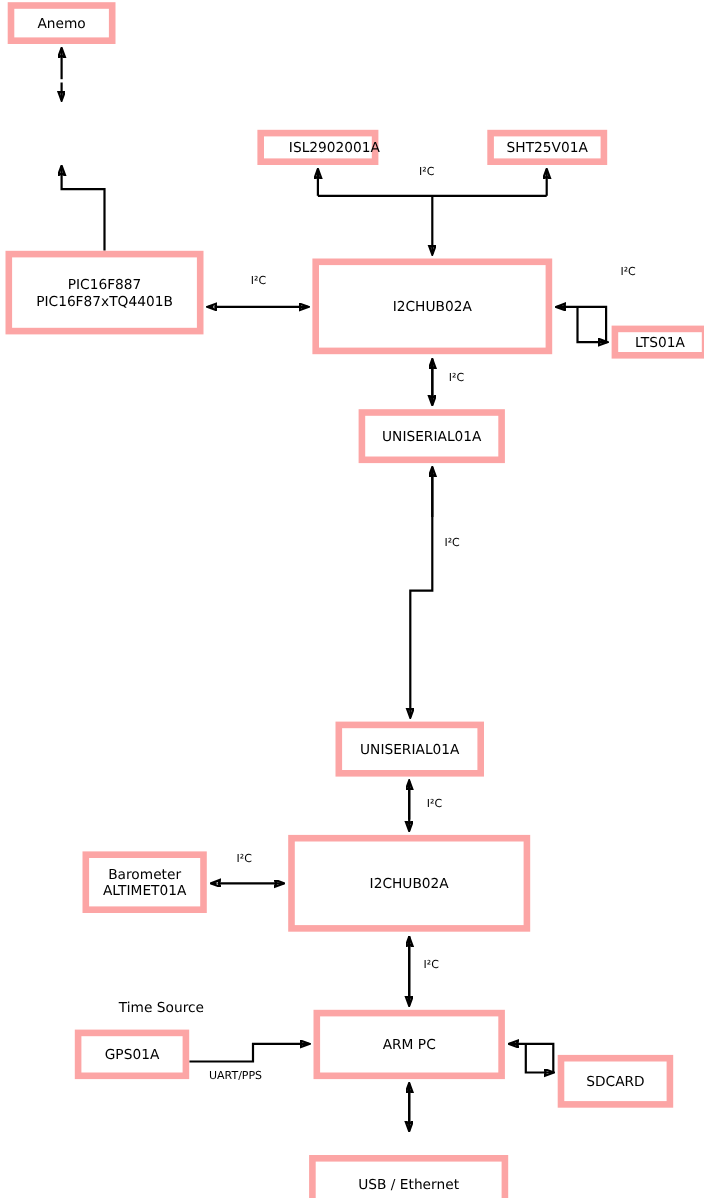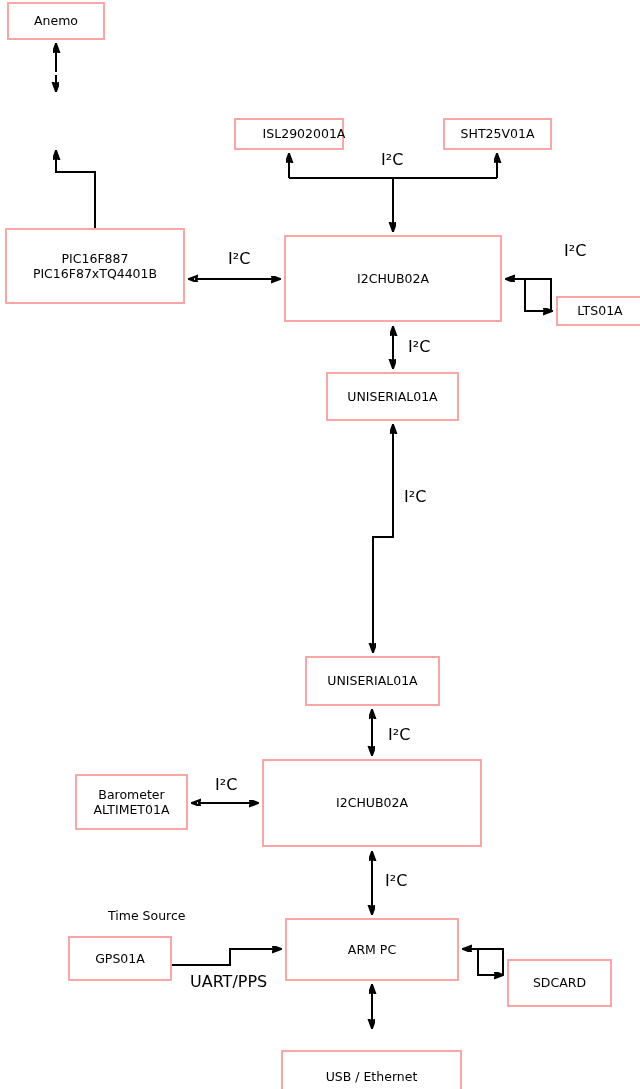--- a/index.html
+++ b/index.html
@@ -12,36 +12,36 @@
     position: relative;
     width: 640px;
     height: 1089px;
     background: #ffffff;
     font-family: "DejaVu Sans", "Liberation Sans", sans-serif;
     overflow: hidden;
   }
   .node {
     position: absolute;
     box-sizing: border-box;
-    border: 2px solid #fca5a5;
+    border: 6px solid #fca5a5;
     background: #ffffff;
     display: flex;
     align-items: center;
     justify-content: center;
     text-align: center;
     color: #000000;
     font-size: 12.5px;
     line-height: 1.22;
     z-index: 3;
     white-space: pre-line;
   }
   .edge-label {
     position: absolute;
     color: #000000;
-    font-size: 16px;
+    font-size: 10px;
     line-height: 1;
     white-space: nowrap;
     z-index: 4;
   }
   .free-label {
     position: absolute;
     color: #000000;
     font-size: 12.5px;
     line-height: 1;
     white-space: nowrap;

